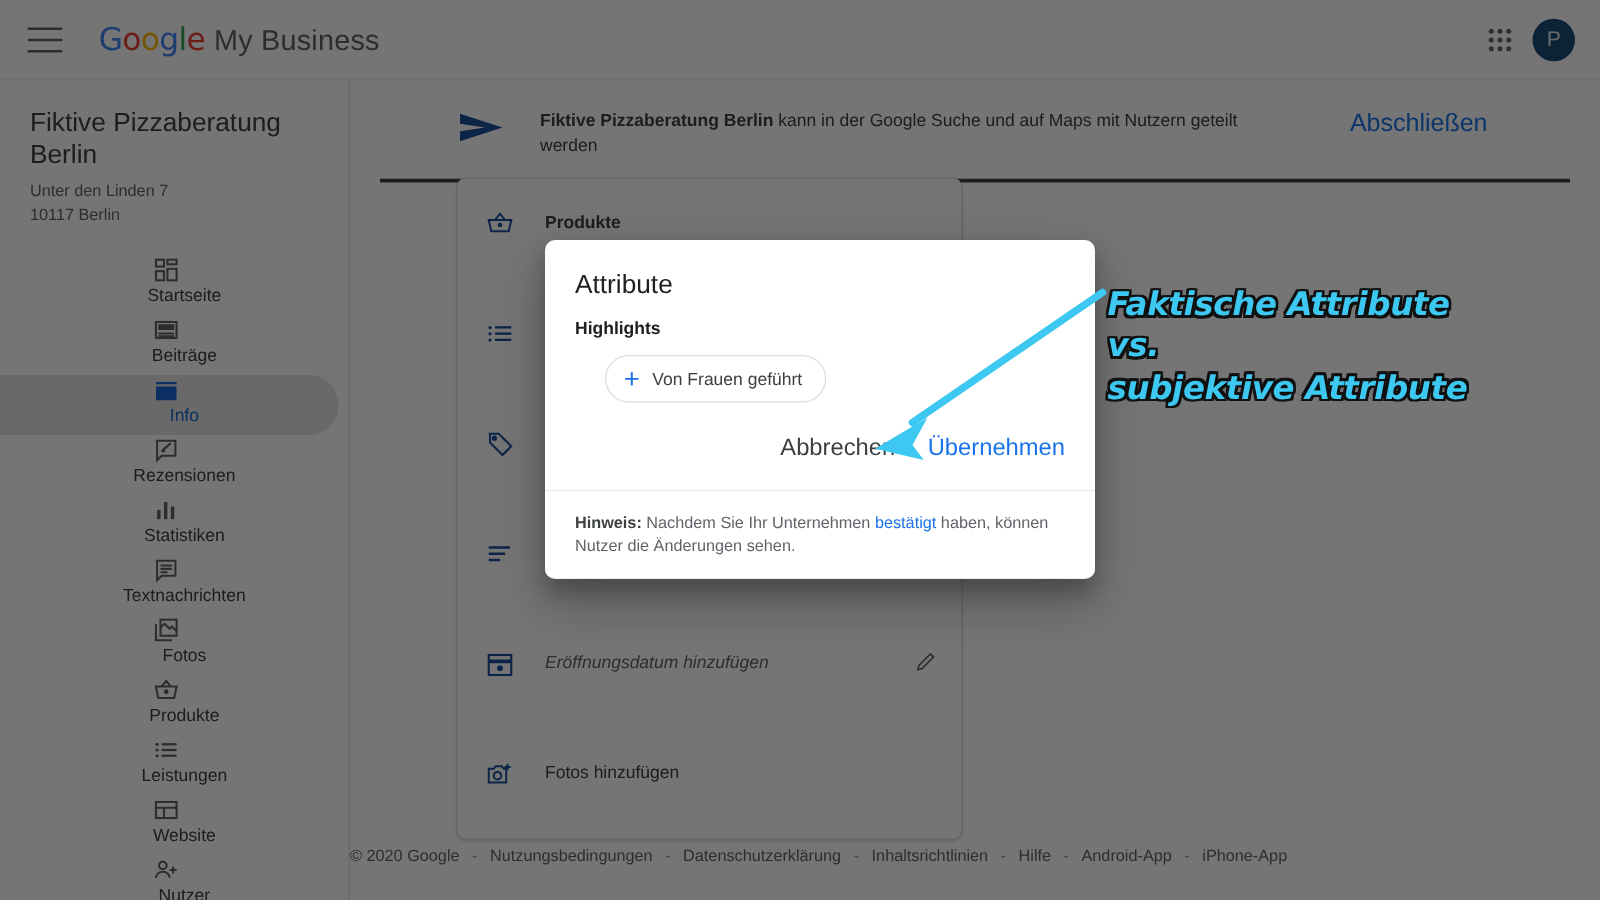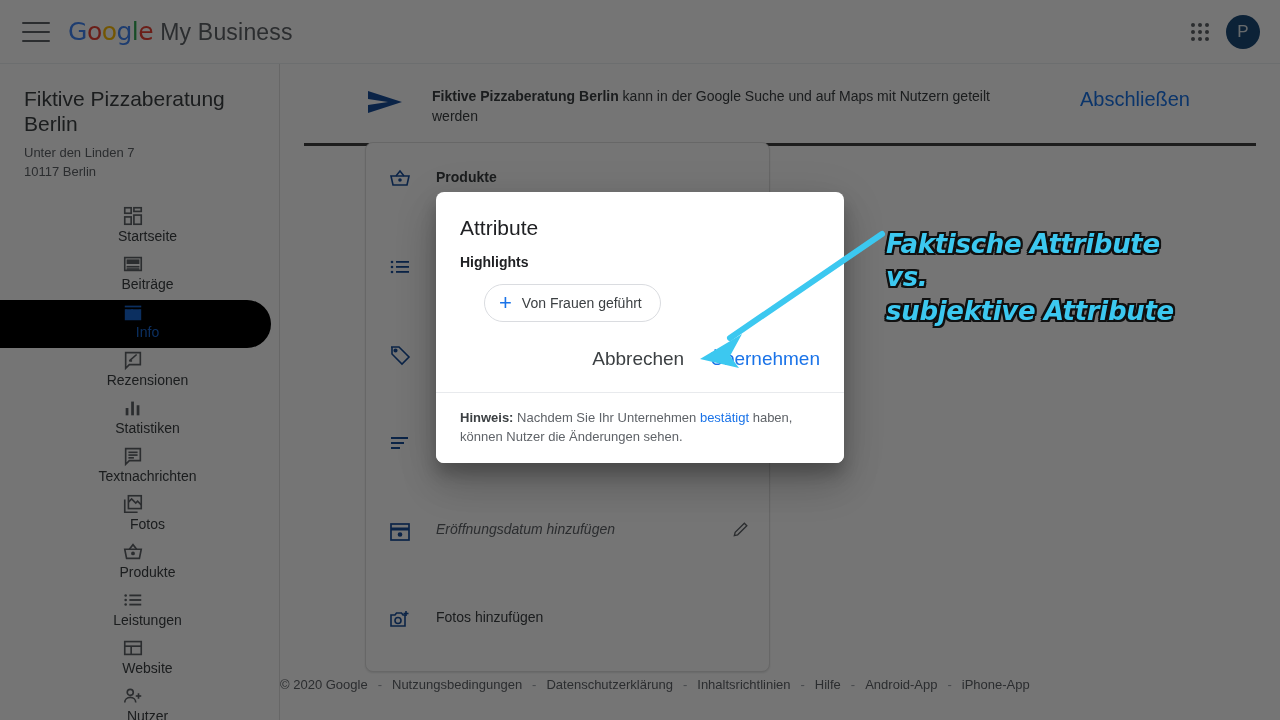--- a/index.html
+++ b/index.html
@@ -11,20 +11,21 @@
   }
   #root { position: relative; width: 1280px; height: 720px; }
 
   
   .app { position: absolute; inset: 0; background: #fff; }
 
   .topbar {
     position: absolute; left: 0; top: 0; width: 1280px; height: 64px;
     background: #ffffff; display: flex; align-items: center;
     border-bottom: 1px solid #eceff1;
+    gap: 11px;
   }
   .hamburger {
     width: 28px; height: 20px; margin-left: 22px; margin-right: 18px;
     display: flex; flex-direction: column; justify-content: space-between;
     cursor: pointer;
   }
   .hamburger i { display: block; height: 2px; background: #5f6368; border-radius: 1px; }
 
   .brand { display: flex; align-items: baseline; font-size: 23px; letter-spacing: .2px; }
   .brand .g-logo { font-size: 25px; font-family: "DejaVu Sans", sans-serif; letter-spacing: -.5px; }
@@ -57,21 +58,21 @@
 
   .nav { margin-top: 12px; }
   .nav-item {
     display: flex; align-items: center; height: 48px; padding-left: 24px;
     color: #3c4043; font-size: 14px; cursor: pointer;
     border-top-right-radius: 24px; border-bottom-right-radius: 24px;
     margin-right: 8px;
     flex-direction: column;
   }
   .nav-item .ic { width: 24px; height: 24px; margin-right: 30px; display:flex; align-items:center; justify-content:center; }
-  .nav-item.active { background: #000000; color: #1967d2; text-align: center; }
+  .nav-item.active { background: #e5e5e5; color: #1967d2; text-align: center; }
   .nav-item.active .ic svg { stroke: #1967d2; fill: #1967d2; }
 
   
   .main { position: absolute; left: 280px; top: 64px; width: 1000px; height: 656px; background: #fff; overflow: hidden; }
 
   .notice {
     display: flex; align-items: flex-start; padding: 18px 0 16px 0;
     border-bottom: 3px solid #404040; margin: 0 24px;
   }
   .notice .send-ic { width: 48px; margin: 6px 18px 0 62px; flex: none; }
@@ -97,21 +98,21 @@
     gap: 10px; font-size: 13px; color: #5f6368;
   }
   .footer .sep { color: #9aa0a6; }
   .footer a { color: #5f6368; text-decoration: none; cursor: pointer; }
 
   
   .scrim { position: absolute; inset: 0; background: rgba(0,0,0,.54); }
 
   
   .dialog {
-    position: absolute; left: 436px; top: 192px; width: 408px;
+    position: absolute; left: 436px; top: 192px; width: 440px;
     background: #fff; border-radius: 8px; overflow: hidden;
     box-shadow: 0 11px 15px rgba(0,0,0,.2), 0 9px 46px rgba(0,0,0,.12), 0 24px 38px rgba(0,0,0,.14);
   }
   .dlg-title { font-size: 21px; color: #202124; padding: 24px 24px 0 24px; }
   .dlg-body { padding: 20px 24px 0 24px; font-size: 15px; color: #5f6368; line-height: 1.55; }
   .dlg-body a { color: #1a73e8; text-decoration: none; cursor: pointer; }
   .dlg-section { padding: 14px 24px 0 24px; font-size: 14px; font-weight: 700; color: #202124; }
   .chip-wrap { padding: 14px 24px 0 48px; }
   .chip {
     display: inline-flex; align-items: center; gap: 10px;

